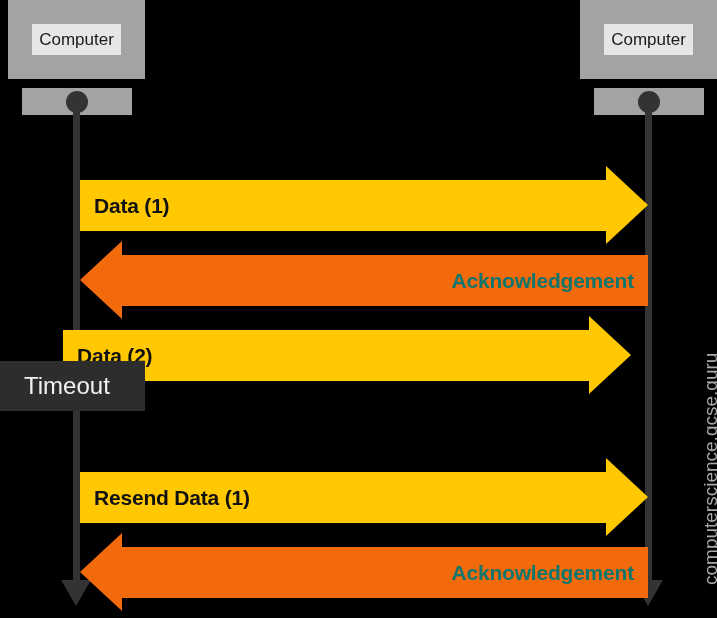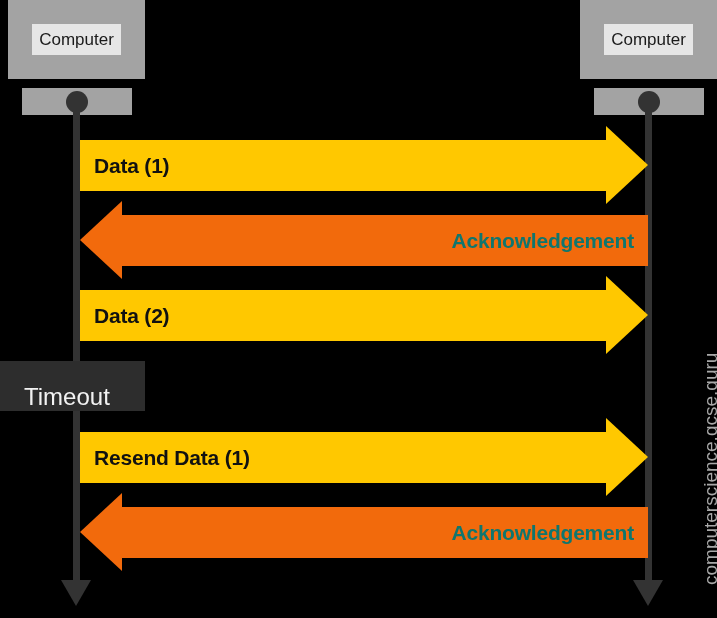--- a/index.html
+++ b/index.html
@@ -74,20 +74,21 @@
     height: 0;
     border-left: 15px solid transparent;
     border-right: 15px solid transparent;
     border-top: 26px solid #333333;
   }
 
   
   .msg {
     position: absolute;
     height: 49px;
+    margin-top: 40px;
   }
   .msg .shaft {
     position: absolute;
     top: 0;
     height: 51px;
   }
   .msg .head {
     position: absolute;
     top: -14px;
     width: 0;
@@ -120,21 +121,21 @@
   }
   .label-ack {
     color: #0f766e;
   }
 
   
   .timeout-box {
     position: absolute;
     background: #2d2d2d;
     display: flex;
-    align-items: flex-end;
+    align-items: center;
     padding-left: 24px;
     box-sizing: border-box;
   }
   .timeout-label {
     color: #f2f2f2;
     font-size: 24px;
     font-family: "Liberation Sans", sans-serif;
   }
 
   
@@ -184,21 +185,21 @@
     <div class="head" style="left:526px; border-left-color:#ffc800;"></div>
     <div class="msg-label label-data" style="left:14px;">Data (1)</div>
   </div>
 
   <div class="msg msg-left" style="left:80px; top:215px; width:568px;">
     <div class="shaft" style="left:42px; width:526px; background:#f26a0c;"></div>
     <div class="head" style="left:0; border-right-color:#f26a0c;"></div>
     <div class="msg-label label-ack" style="right:14px;">Acknowledgement</div>
   </div>
 
-  <div class="msg msg-right" style="left:80px; top:290px; width:568px;">
+  <div class="msg msg-right" style="left:63px; top:290px; width:568px;">
     <div class="shaft" style="left:0; width:526px; background:#ffc800;"></div>
     <div class="head" style="left:526px; border-left-color:#ffc800;"></div>
     <div class="msg-label label-data" style="left:14px;">Data (2)</div>
   </div>
 
   <div class="timeout-box" style="left:0; top:361px; width:145px; height:50px;">
     <span class="timeout-label">Timeout</span>
   </div>
 
   <div class="msg msg-right" style="left:80px; top:432px; width:568px;">

